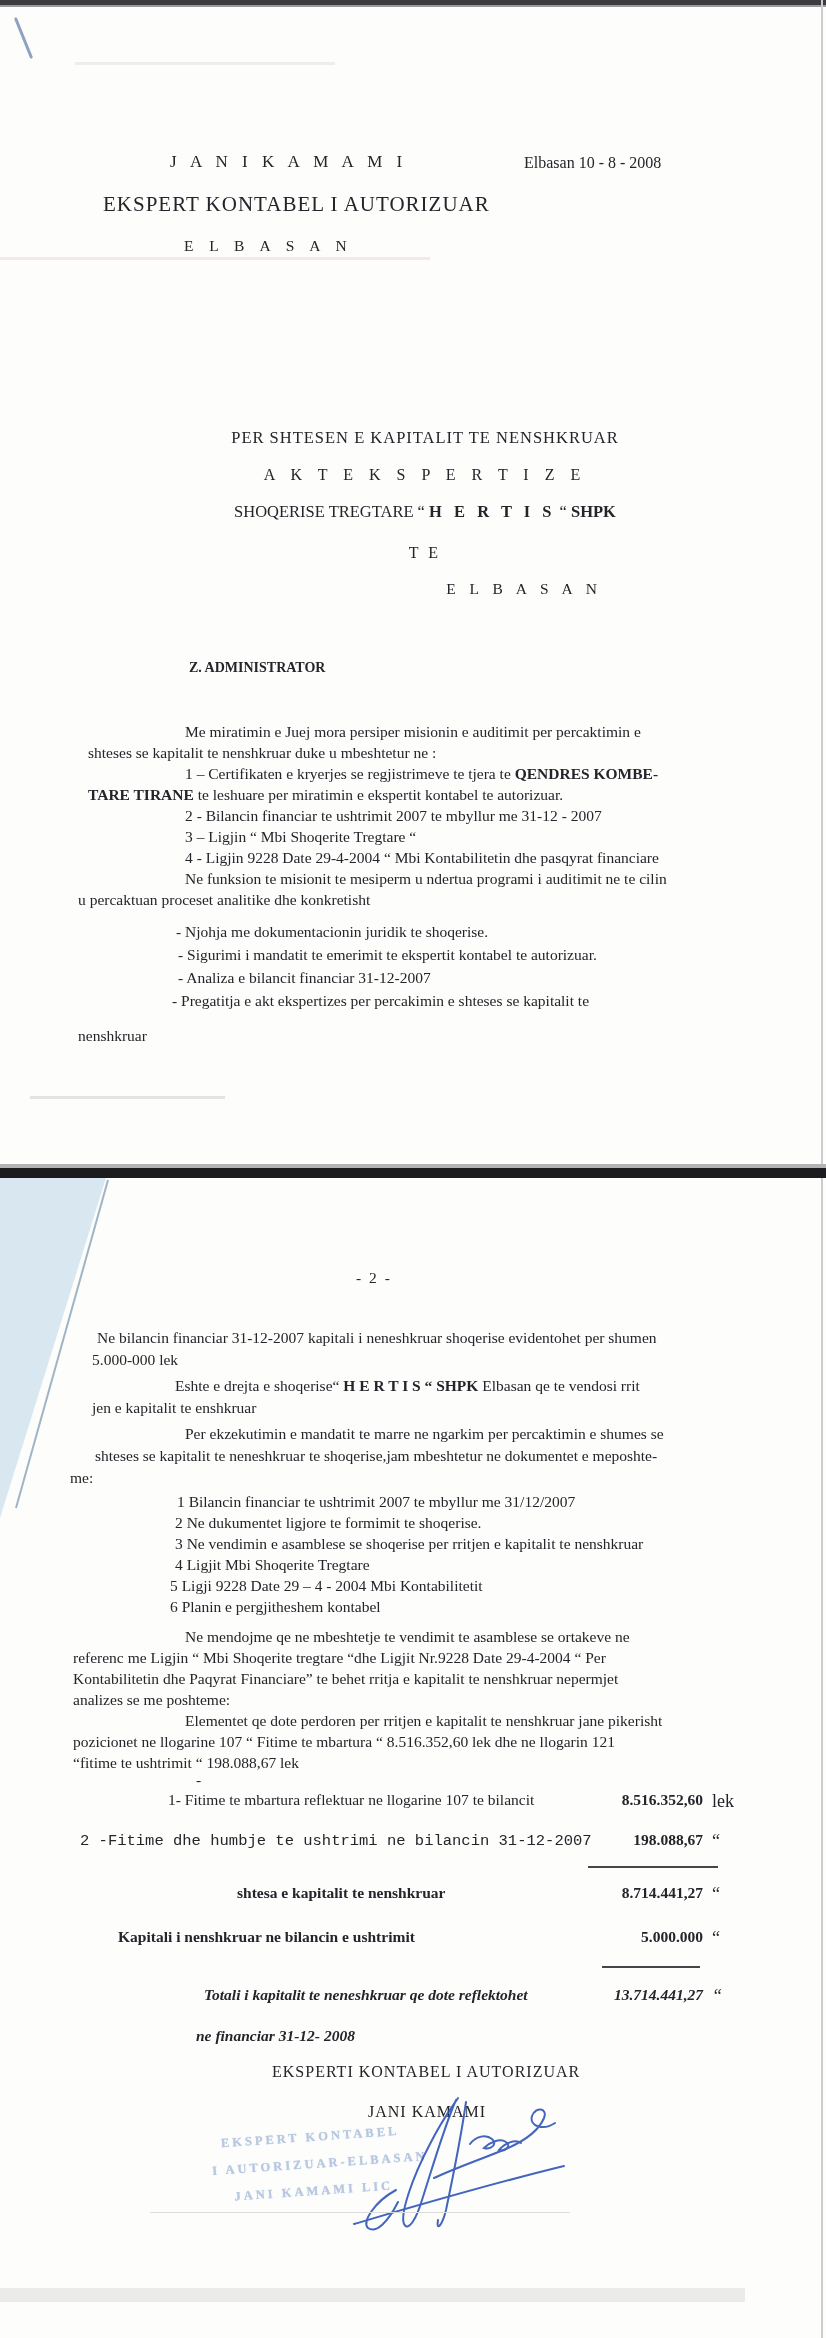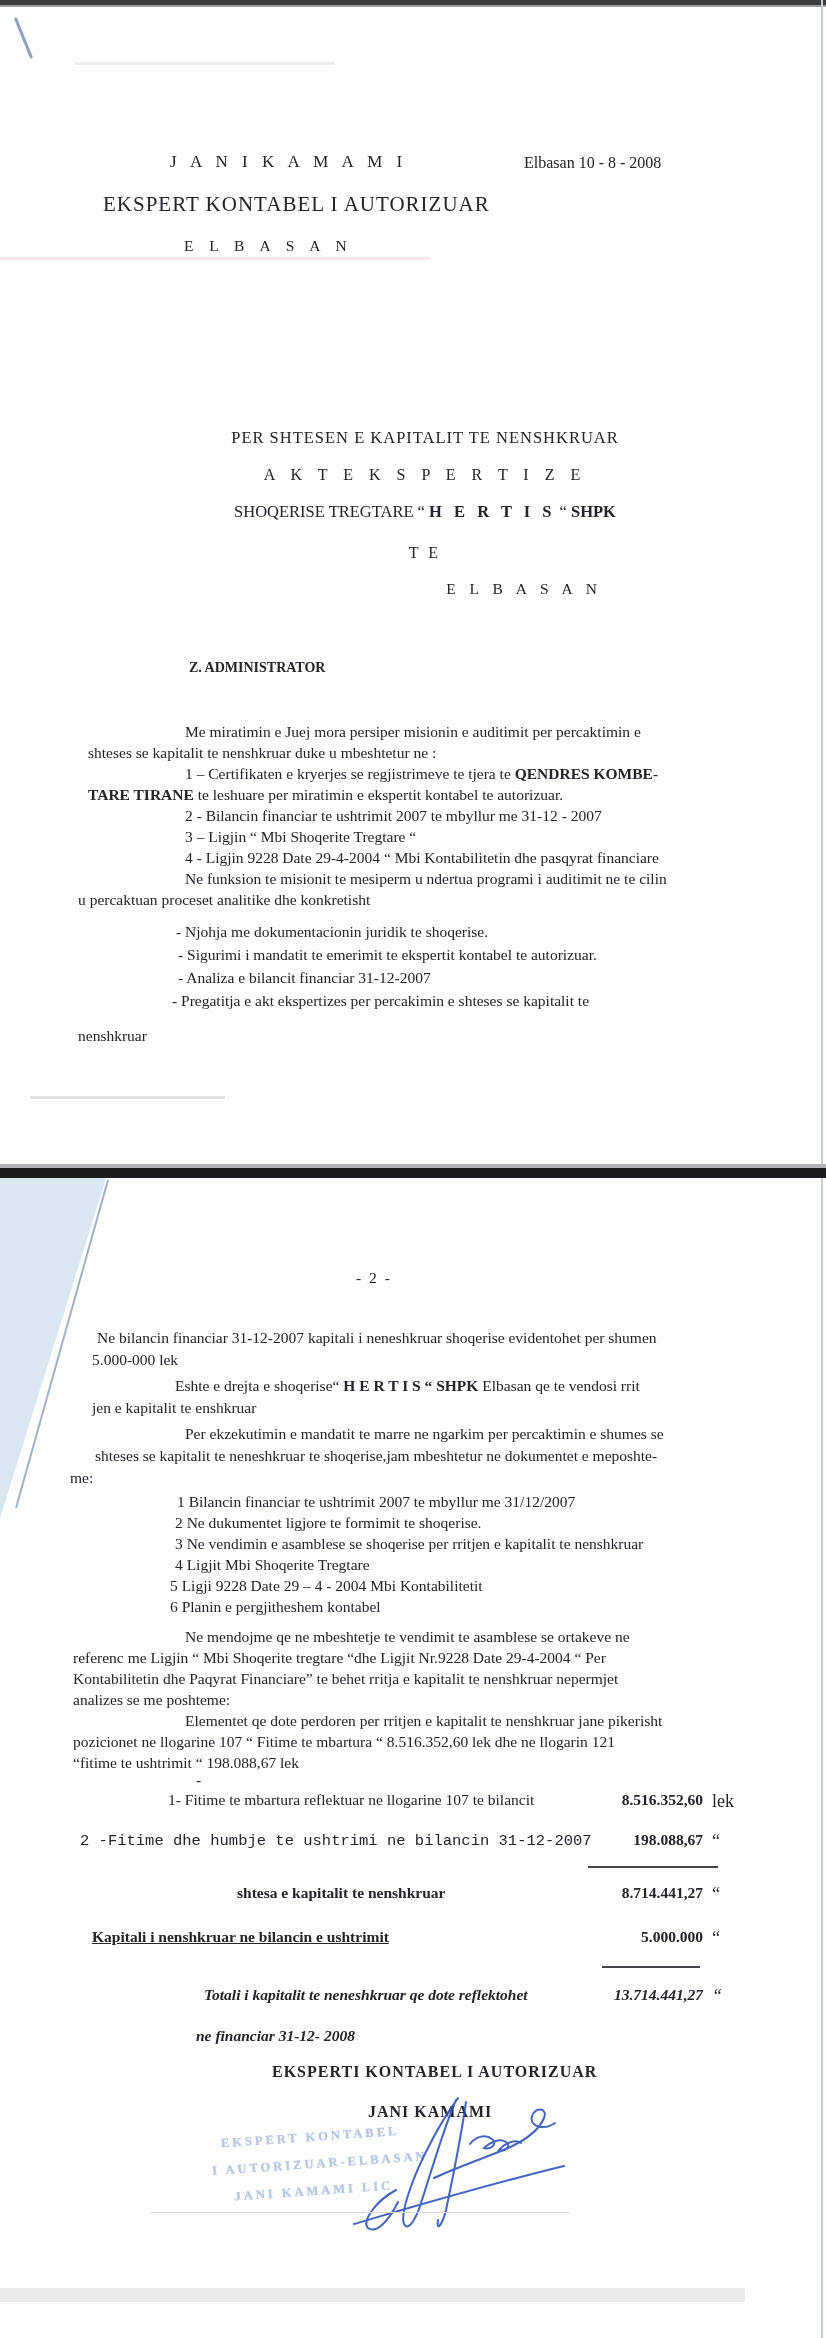--- a/index.html
+++ b/index.html
@@ -45,21 +45,21 @@
   .salutation{font-weight:bold;font-size:14px;}
   
   .p2edge{position:absolute;left:0;top:1178px;}
   
   .row{position:absolute;left:0;width:826px;height:22px;}
   .row .amount{position:absolute;left:575px;width:128px;text-align:right;font-weight:bold;font-size:15.5px;white-space:nowrap;}
   .row .unit{position:absolute;left:712px;font-weight:normal;font-size:18px;}
   .row .lbl{font-size:15.5px;white-space:nowrap;display:inline-block;}
   .sum-rule{position:absolute;height:2px;background:#45454a;}
   
-  .signoff{font-weight:bold;font-size:16px;letter-spacing:1px;}
+  .signoff{font-weight:normal;font-size:16px;letter-spacing:1px;}
   
   .stamp{
     position:absolute;left:212px;top:2124px;width:200px;
     color:var(--stamp-blue);opacity:.6;transform:rotate(-4deg);
     font-size:12.5px;letter-spacing:3px;font-weight:bold;text-align:center;
     line-height:27px;text-shadow:0 0 1px var(--stamp-blue);white-space:nowrap;
   }
   .signature{position:absolute;left:338px;top:2082px;color:var(--signature-blue);opacity:.9;}
 </style>
 </head>
@@ -159,21 +159,21 @@
       <span class="amount">198.088,67</span>
       <span class="unit">“</span>
     </div>
     <div class="sum-rule" style="left:588px;top:1866px;width:130px;"></div>
     <div class="row" style="top:1884px;">
       <span class="lbl b" style="margin-left:237px;">shtesa e kapitalit te nenshkruar</span>
       <span class="amount">8.714.441,27</span>
       <span class="unit">“</span>
     </div>
     <div class="row" style="top:1928px;">
-      <span class="lbl b" style="margin-left:92px;text-decoration:underline;">Kapitali i nenshkruar ne bilancin e ushtrimit</span>
+      <span class="lbl b" style="margin-left:118px;">Kapitali i nenshkruar ne bilancin e ushtrimit</span>
       <span class="amount">5.000.000</span>
       <span class="unit">“</span>
     </div>
     <div class="sum-rule" style="left:602px;top:1966px;width:98px;"></div>
     <div class="row" style="top:1986px;">
       <span class="lbl b i" style="margin-left:204px;">Totali i kapitalit te neneshkruar qe dote reflektohet</span>
       <span class="amount i">13.714.441,27</span>
       <span class="unit i">“</span>
     </div>
     <div class="ln b i" style="left:196px;top:2026px;">ne    financiar  31-12- 2008</div>

